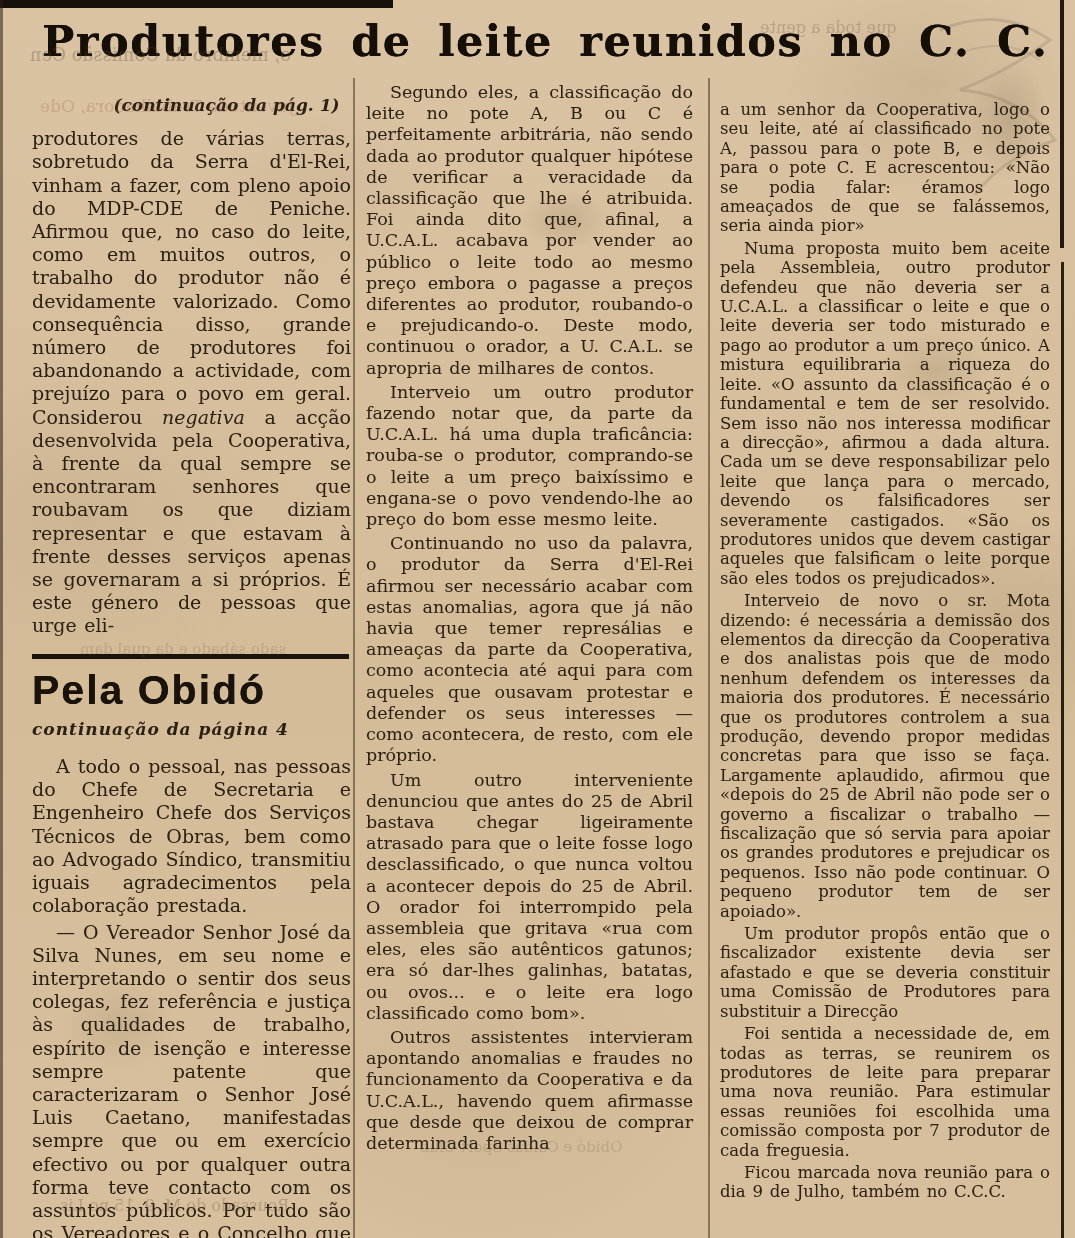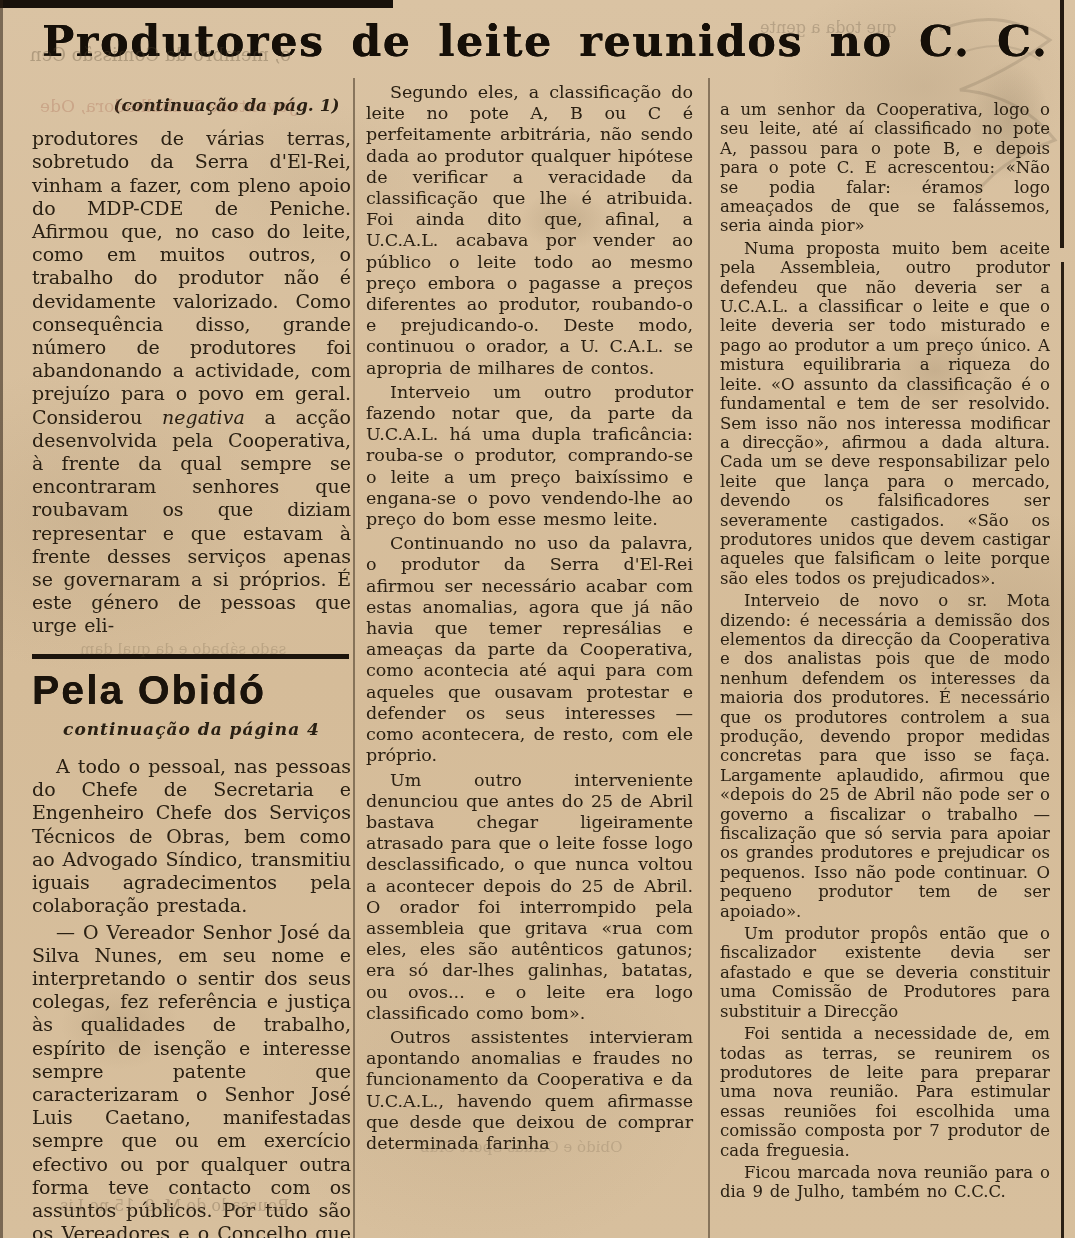--- a/index.html
+++ b/index.html
@@ -40,21 +40,21 @@
     font-weight:700;font-style:italic;font-size:17px;text-align:center;
     padding-left:70px;margin:2px 0 10px 0;
   }
   .heavy-rule{height:5px;background:#1c140c;margin:16px 2px 20px 0;}
   .section-title{
     font-family:"Liberation Sans",sans-serif;font-weight:700;font-size:41px;
     letter-spacing:2px;color:#1a130b;margin:2px 0 16px 0;
     text-shadow:0 0 .6px #1a130b;
   }
   .section-sub{
-    font-style:italic;font-weight:700;font-size:17px;text-align:center;
+    font-style:italic;font-weight:700;font-size:17px;text-align:left;
     margin:16px 0 14px 0;letter-spacing:1px;
   }
 
   .ghost{position:absolute;transform:scaleX(-1);filter:blur(.7px);
     font-family:"DejaVu Serif",serif;pointer-events:none;white-space:nowrap;}
   .blot{position:absolute;border-radius:50%;pointer-events:none;}
   .b1{left:520px;top:190px;width:90px;height:60px;background:radial-gradient(rgba(110,90,60,.18),transparent 70%);}
   .b2{left:880px;top:330px;width:110px;height:80px;background:radial-gradient(rgba(110,90,60,.16),transparent 70%);}
   .b3{left:60px;top:980px;width:120px;height:90px;background:radial-gradient(rgba(110,90,60,.14),transparent 70%);}
   .b4{left:970px;top:60px;width:80px;height:120px;background:radial-gradient(rgba(100,85,60,.20),transparent 70%);}

